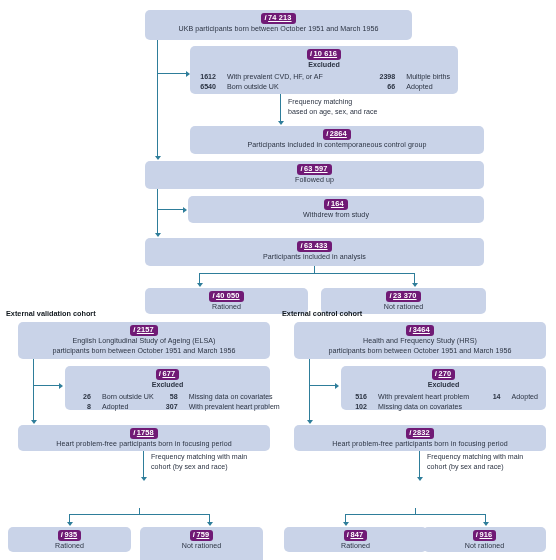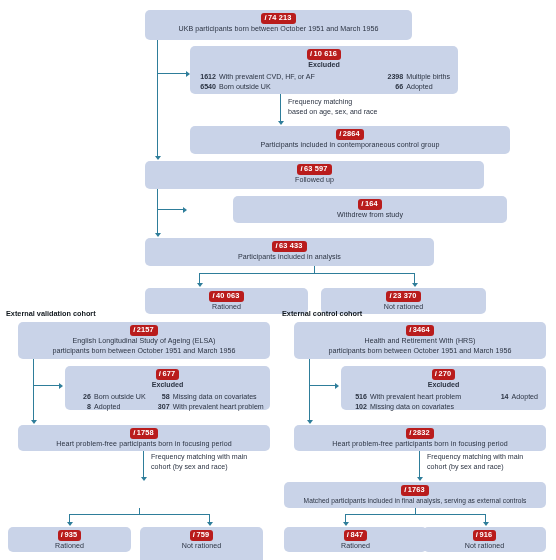--- a/index.html
+++ b/index.html
@@ -23,51 +23,52 @@
     padding:3px 6px 4px 6px;
     text-align:center;
     line-height:1.35;
     color:#2b3342;
   }
   .boxline{display:block;font-size:7.1px;letter-spacing:.01em;}
 
   
   .badge{
     display:inline-block;
-    background:#b91c1c;
+    background:#701a75;
     color:#ffffff;
     border-radius:3px;
     padding:0px 4px 1px 3px;
     font-size:7.4px;
     font-weight:bold;
     line-height:1.4;
     letter-spacing:.02em;
     white-space:nowrap;
     margin-bottom:1px;
+    text-decoration:underline;
   }
   .badge .ico{
     display:inline-block;
     font-style:italic;
     font-weight:bold;
     font-size:7.2px;
     margin-right:1.5px;
     transform:translateY(-0.1px);
   }
 
   
   .exc-title{display:block;font-weight:bold;font-size:7.1px;margin:0 0 2px 0;color:#2b3342;}
   .exc-grid{
     display:flex;
     justify-content:space-between;
     text-align:left;
     padding:0 2px;
     gap:6px;
   }
   .exc-col{display:flex;flex-direction:column;gap:1px;}
-  .exc-row{display:flex;gap:3px;white-space:nowrap;font-size:7.1px;}
+  .exc-row{display:flex;gap:11px;white-space:nowrap;font-size:7.1px;}
   .exc-n{font-weight:bold;text-align:right;color:#2b3342;}
   .exc-t{color:#2b3342;}
   .col-a .exc-n{min-width:18px;}
   .col-b .exc-n{min-width:18px;}
 
   
   .cohort-label{
     position:absolute;
     font-size:7.3px;
     font-weight:bold;
@@ -142,57 +143,57 @@
   </div>
 
   <div class="ln vl" style="left:280px;top:94px;width:1.2px;height:29px;"></div>
   <div class="arw arw-d" style="left:277.6px;top:121px;"></div>
 
   <div class="note" style="left:288px;top:98px;">
     <span>Frequency matching</span><br>
     <span>based on age, sex, and race</span>
   </div>
 
-  <div class="box" style="left:190px;top:126px;width:320px;height:28px;">
+  <div class="box" style="left:190px;top:126px;width:294px;height:28px;">
     <span class="badge"><span class="ico">i</span><span>2864</span></span>
     <span class="boxline">Participants included in contemporaneous control group</span>
   </div>
 
   <div class="ln vl" style="left:157px;top:40px;width:1.2px;height:118px;"></div>
   <div class="arw arw-d" style="left:154.6px;top:156px;"></div>
 
   <div class="box" style="left:145px;top:161px;width:339px;height:28px;">
     <span class="badge"><span class="ico">i</span><span>63 597</span></span>
     <span class="boxline">Followed up</span>
   </div>
 
   <div class="ln vl" style="left:157px;top:189px;width:1.2px;height:46px;"></div>
   <div class="ln hl" style="left:157px;top:209px;width:27px;height:1.2px;"></div>
   <div class="arw arw-r" style="left:183px;top:206.5px;"></div>
   <div class="arw arw-d" style="left:154.6px;top:233px;"></div>
 
-  <div class="box" style="left:188px;top:196px;width:274px;height:27px;margin-left:45px;">
+  <div class="box" style="left:188px;top:196px;width:296px;height:27px;">
     <span class="badge"><span class="ico">i</span><span>164</span></span>
     <span class="boxline">Withdrew from study</span>
   </div>
 
-  <div class="box" style="left:145px;top:238px;width:289px;height:28px;">
+  <div class="box" style="left:145px;top:238px;width:339px;height:28px;">
     <span class="badge"><span class="ico">i</span><span>63 433</span></span>
     <span class="boxline">Participants included in analysis</span>
   </div>
 
   <div class="ln vl" style="left:314px;top:266px;width:1.2px;height:8px;"></div>
   <div class="ln hl" style="left:199px;top:273px;width:216px;height:1.2px;"></div>
   <div class="ln vl" style="left:199px;top:273px;width:1.2px;height:12px;"></div>
   <div class="ln vl" style="left:414px;top:273px;width:1.2px;height:12px;"></div>
   <div class="arw arw-d" style="left:196.6px;top:283px;"></div>
   <div class="arw arw-d" style="left:411.6px;top:283px;"></div>
 
   <div class="box" style="left:145px;top:288px;width:163px;height:26px;">
-    <span class="badge"><span class="ico">i</span><span>40 063</span></span>
+    <span class="badge"><span class="ico">i</span><span>40 050</span></span>
     <span class="boxline">Rationed</span>
   </div>
 
   <div class="box" style="left:321px;top:288px;width:165px;height:26px;">
     <span class="badge"><span class="ico">i</span><span>23 370</span></span>
     <span class="boxline">Not rationed</span>
   </div>
 
   <div class="cohort-label" style="left:6px;top:309px;">External validation cohort</div>
 
@@ -262,21 +263,21 @@
 
   <div class="box" style="left:140px;top:527px;width:123px;height:42px;">
     <span class="badge"><span class="ico">i</span><span>759</span></span>
     <span class="boxline">Not rationed</span>
   </div>
 
   <div class="cohort-label" style="left:282px;top:309px;">External control cohort</div>
 
   <div class="box" style="left:294px;top:322px;width:252px;height:37px;">
     <span class="badge"><span class="ico">i</span><span>3464</span></span>
-    <span class="boxline">Health and Retirement With (HRS)</span>
+    <span class="boxline">Health and Frequency Study (HRS)</span>
     <span class="boxline">participants born between October 1951 and March 1956</span>
   </div>
 
   <div class="ln vl" style="left:309px;top:359px;width:1.2px;height:63px;"></div>
   <div class="ln hl" style="left:309px;top:385px;width:27px;height:1.2px;"></div>
   <div class="arw arw-r" style="left:335px;top:382.5px;"></div>
   <div class="arw arw-d" style="left:306.6px;top:420px;"></div>
 
   <div class="box" style="left:341px;top:366px;width:205px;height:44px;">
     <span class="badge"><span class="ico">i</span><span>270</span></span>
@@ -307,24 +308,20 @@
   </div>
 
   <div class="ln vl" style="left:419px;top:451px;width:1.2px;height:28px;"></div>
   <div class="arw arw-d" style="left:416.6px;top:477px;"></div>
 
   <div class="note" style="left:427px;top:453px;">
     <span>Frequency matching with main</span><br>
     <span>cohort (by sex and race)</span>
   </div>
 
-  <div class="box" style="left:284px;top:482px;width:262px;height:26px;">
-    <span class="badge"><span class="ico">i</span><span>1763</span></span>
-    <span class="boxline" style="font-size:6.6px;">Matched participants included in final analysis, serving as external controls</span>
-  </div>
 
   <div class="ln vl" style="left:415px;top:508px;width:1.2px;height:7px;"></div>
   <div class="ln hl" style="left:345px;top:514px;width:141px;height:1.2px;"></div>
   <div class="ln vl" style="left:345px;top:514px;width:1.2px;height:10px;"></div>
   <div class="ln vl" style="left:485px;top:514px;width:1.2px;height:10px;"></div>
   <div class="arw arw-d" style="left:342.6px;top:522px;"></div>
   <div class="arw arw-d" style="left:482.6px;top:522px;"></div>
 
   <div class="box" style="left:284px;top:527px;width:143px;height:25px;">
     <span class="badge"><span class="ico">i</span><span>847</span></span>

